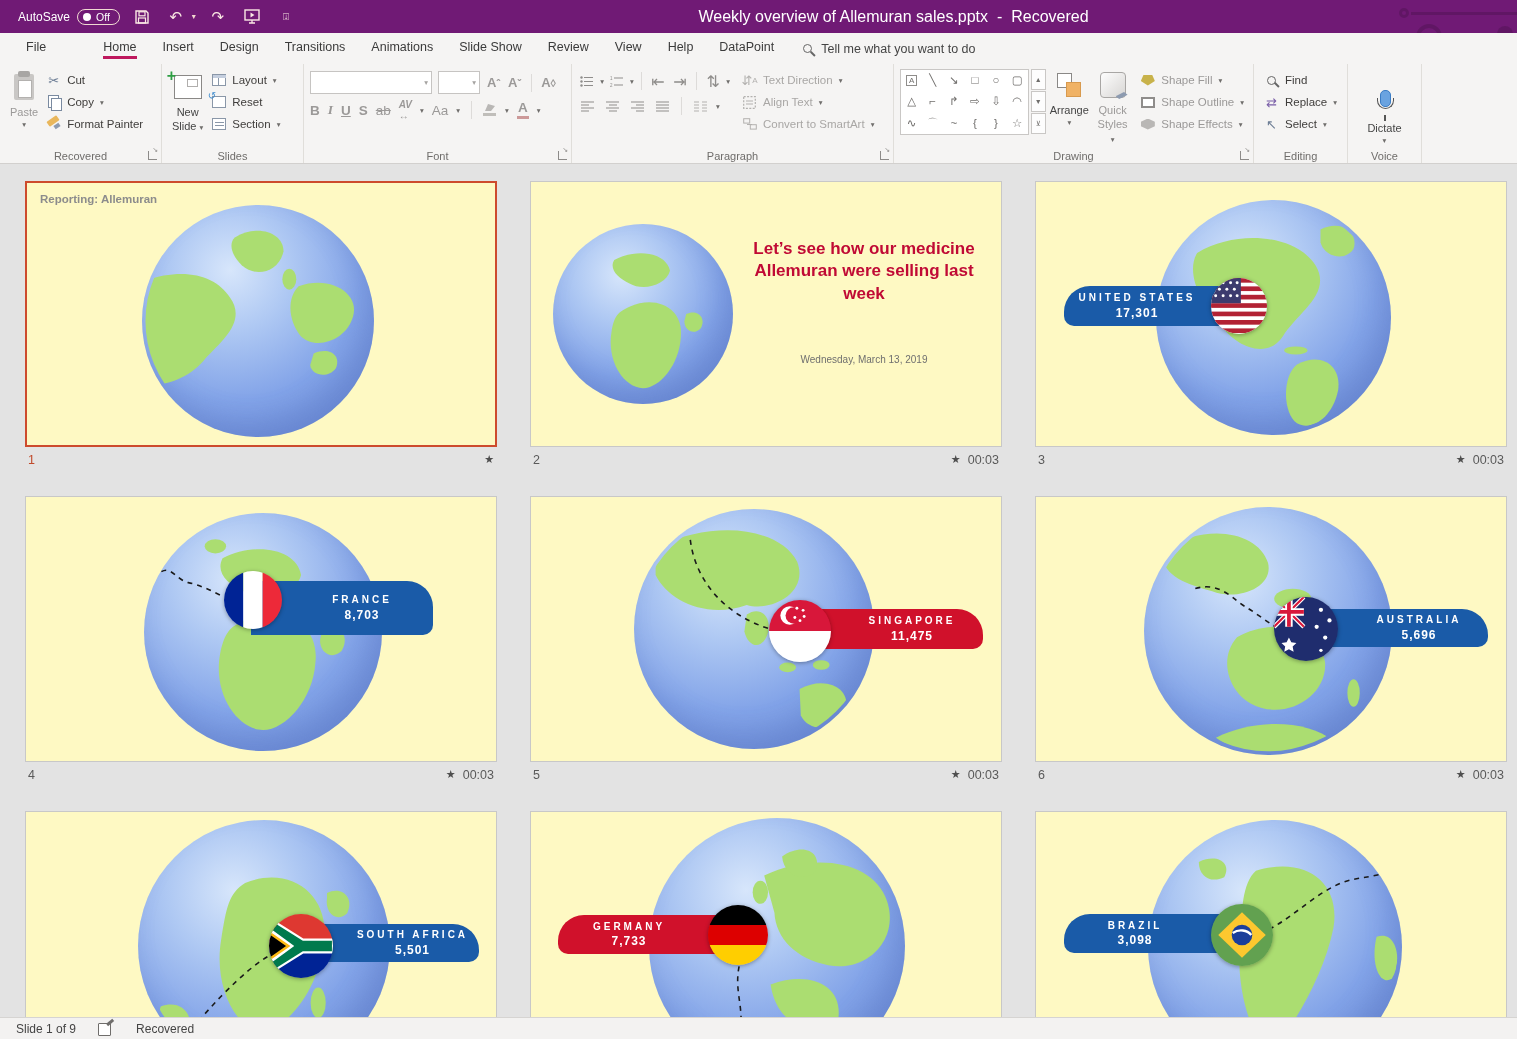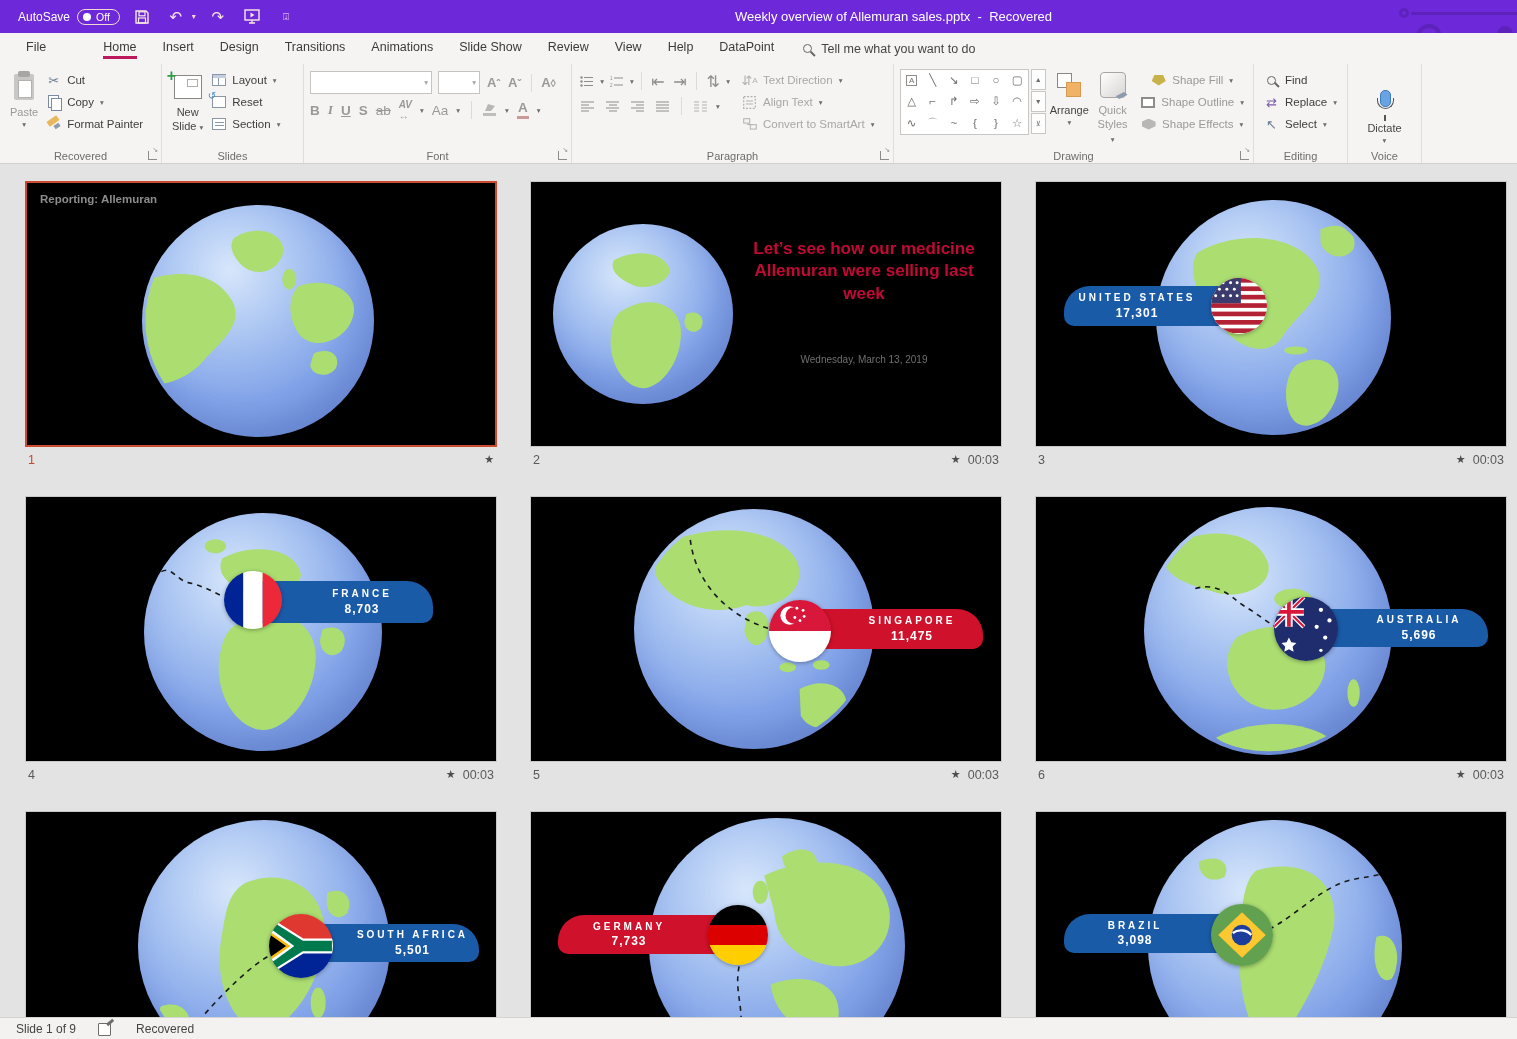--- a/index.html
+++ b/index.html
@@ -1,31 +1,31 @@
 <!DOCTYPE html>
 <html><head>
 <meta charset="utf-8">
 <style>
   * { box-sizing: border-box; margin:0; padding:0; }
   html,body { width:1517px; height:1039px; overflow:hidden; }
   body { font-family:"Liberation Sans", sans-serif; background:#e3e3e3; position:relative; }
 
   
-  .titlebar { height:33px; background:#6d28d9; color:#fff; display:flex; align-items:center;
+  .titlebar { height:33px; background:#701a75; color:#fff; display:flex; align-items:center;
               position:relative; font-size:12px; z-index:5; }
   .qat { display:flex; align-items:center; gap:10px; padding-left:18px; }
   .autosave { display:flex; align-items:center; gap:7px; }
   .as-pill { display:flex; align-items:center; gap:5px; border:1px solid #f0d9d2; border-radius:9px;
              padding:1px 9px 1px 5px; font-size:10.5px; }
   .as-dot { width:8px; height:8px; border-radius:50%; background:#fff; }
   .qbtn { width:24px; height:24px; display:flex; align-items:center; justify-content:center;
           font-size:15px; color:#fbe9e4; }
   .qbtn svg { display:block; }
   .tiny-caret { font-size:8px; margin-left:-6px; color:#f3d8d0; }
-  .doc-title { position:absolute; left:270px; right:0; text-align:center; font-size:13px; color:#fff; white-space:nowrap; }
+  .doc-title { position:absolute; left:270px; right:0; text-align:center; font-size:16px; color:#fff; white-space:nowrap; }
   .tb-art { position:absolute; right:0; top:0; width:130px; height:33px; overflow:hidden; pointer-events:none; }
   .tb-art .c1 { position:absolute; right:108px; top:8px; width:10px; height:10px; border-radius:50%; border:3px solid rgba(0,0,0,.14); }
   .tb-art .l1 { position:absolute; right:0; top:12px; width:106px; height:3px; background:rgba(0,0,0,.14); }
   .tb-art .c2 { position:absolute; right:75px; top:24px; width:26px; height:26px; border-radius:50%; border:4px solid rgba(0,0,0,.14); }
   .tb-art .c3 { position:absolute; right:4px; top:26px; width:16px; height:16px; border-radius:50%; background:rgba(0,0,0,.14); }
 
   
   .menubar { height:31px; background:#f5f4f3; display:flex; align-items:center; font-size:12.5px; color:#3b3b3b; }
   .mtab { padding:0 13px; height:31px; line-height:29px; cursor:default; white-space:nowrap; }
   .mtab.first { padding-left:26px; }
@@ -121,21 +121,21 @@
   .ic-mic { width:16px; height:26px; position:relative; }
   .ic-mic:before { content:""; position:absolute; left:3.5px; top:0; width:9px; height:15px; border-radius:5px; background:#6aa3e0; border:1px solid #3b7cc4; }
   .ic-mic:after { content:""; position:absolute; left:0; top:8px; width:15px; height:10px; border:1.6px solid #555; border-top:none; border-radius:0 0 9px 9px; }
   .mic-stem { position:absolute; left:7px; bottom:-5px; width:2px; height:6px; background:#555; }
 
   
   .slides-area { position:absolute; top:164px; bottom:22px; left:0; right:0; background:#e3e3e3;
                  overflow:hidden; padding:17px 0 0 25px; }
   .grid { display:grid; grid-template-columns:repeat(3,472px); grid-auto-rows:292px; column-gap:33px; row-gap:23px; }
   .cell { width:472px; }
-  .thumb { width:472px; height:266px; background:#000000; border:1px solid #c8c8c8; position:relative; overflow:hidden; cursor:pointer; }
+  .thumb { width:472px; height:266px; background:#fef9c3; border:1px solid #c8c8c8; position:relative; overflow:hidden; cursor:pointer; }
   .cell.selected .thumb { border:2px solid #cd4b2d; }
   .cellfooter { height:25px; display:flex; align-items:center; justify-content:space-between;
                 font-size:12.5px; color:#5a5a5a; padding:0 3px; }
   .cellfooter .num.sel { color:#c04a2b; }
   .ftr-right { display:flex; align-items:center; gap:7px; }
   .star { font-size:11px; color:#4f4f4f; }
 
   .globe { position:absolute; border-radius:50%;
            background:radial-gradient(circle at 38% 28%, #d7e6fb 0%, #aec8f3 28%, #82a3e8 60%, #6283d2 100%);
            box-shadow: inset -10px -16px 26px rgba(70,90,170,.22); }
@@ -463,21 +463,21 @@
       <span>Arrange</span>
         <span class="caret">▾</span>
     </div>
     <div class="bigbtn" style="padding-top:0;">
       <span class="bicon">
           <span class="ic-quick"></span>
         </span>
       <span class="muted">Quick</span>
       <span class="muted"><span>Styles</span> <span class="caret">▾</span></span>
     </div>
-    <div class="col" style="padding-left:4px;align-items:center;">
+    <div class="col" style="padding-left:4px;">
       <div class="srow">
           <span class="gicon">
             <span class="dshape ic-fill"></span>
           </span>
           <span class="muted">Shape Fill</span>
           <span class="caret">▾</span>
         </div>
       <div class="srow">
           <span class="gicon">
             <span class="dshape ic-outline"></span>
@@ -644,21 +644,21 @@
           <path class="land" d="M85,90 C118,76 148,94 144,126 C142,158 116,186 96,182 C76,178 58,150 64,118 C68,100 72,96 85,90 Z"></path>
           <path class="land" d="M66,38 C94,24 128,30 132,52 C128,68 100,76 84,66 C70,60 60,50 66,38 Z"></path>
           <path class="land" d="M150,98 C163,92 174,102 166,116 C158,124 147,117 148,106 Z"></path>
           <ellipse class="land" cx="60" cy="28" rx="9" ry="6"></ellipse>
         </g>
             </svg>
       </div>
       <svg class="dash" viewBox="0 0 472 266">
             <path d="M136,75 C146,69 152,84 163,86 C174,88 186,94 198,100"></path>
           </svg>
-      <div class="banner blue rright" style="left:225px;top:84px;width:182px;height:42px;padding-left:40px;">
+      <div class="banner blue rright" style="left:225px;top:84px;width:182px;height:54px;padding-left:40px;">
         <span class="b-country">FRANCE</span>
         <span class="b-value">8,703</span>
       </div>
       <div class="flagc" style="left:198px;top:74px;width:58px;height:58px;">
         <svg viewBox="0 0 60 60">
               <rect width="20" height="60" fill="#002395"></rect>
               <rect x="20" width="20" height="60" fill="#fff"></rect>
               <rect x="40" width="20" height="60" fill="#ed2939"></rect>
             </svg>
       </div>

